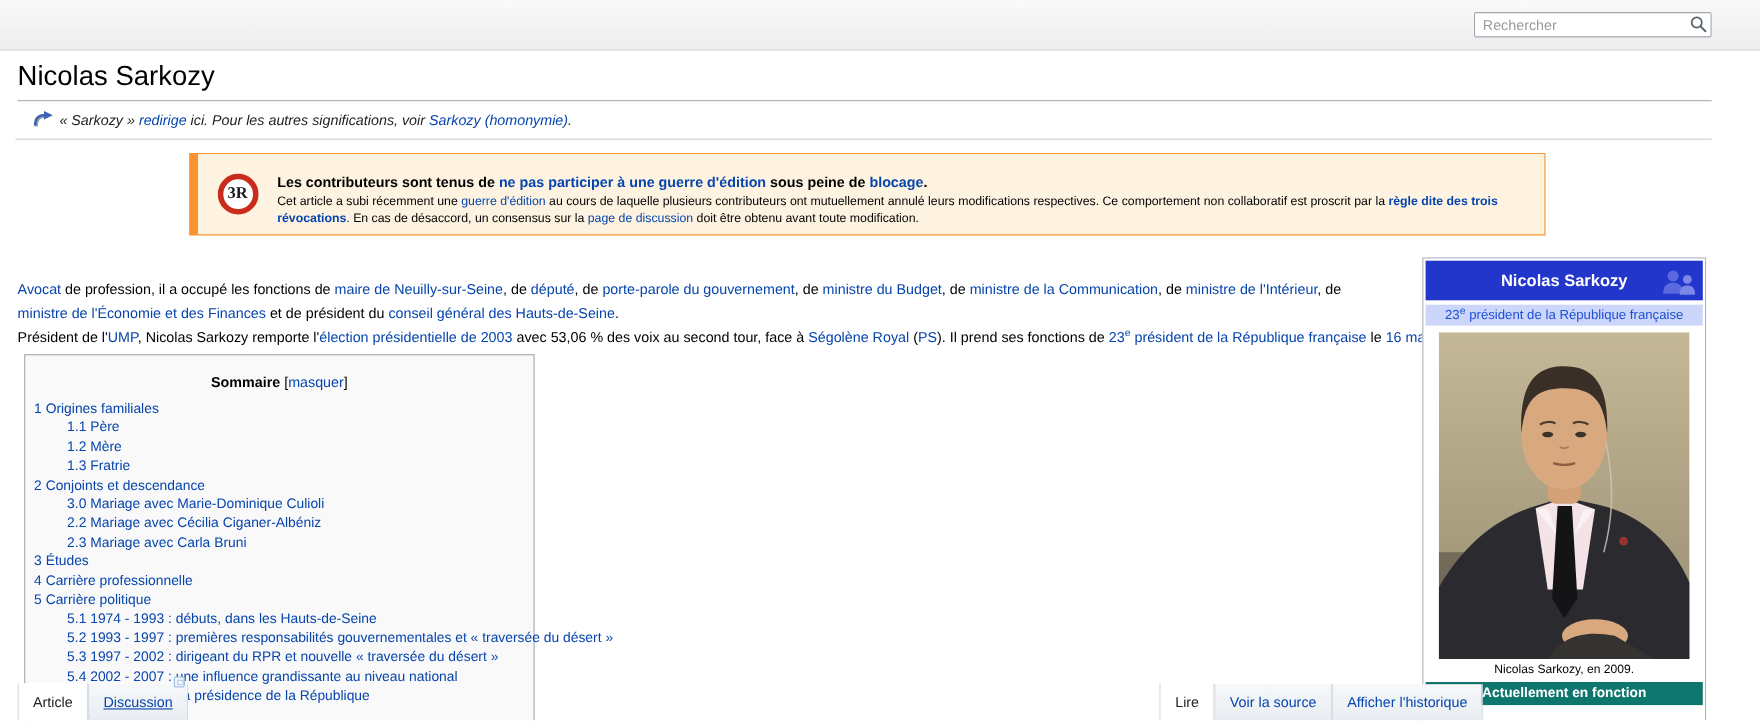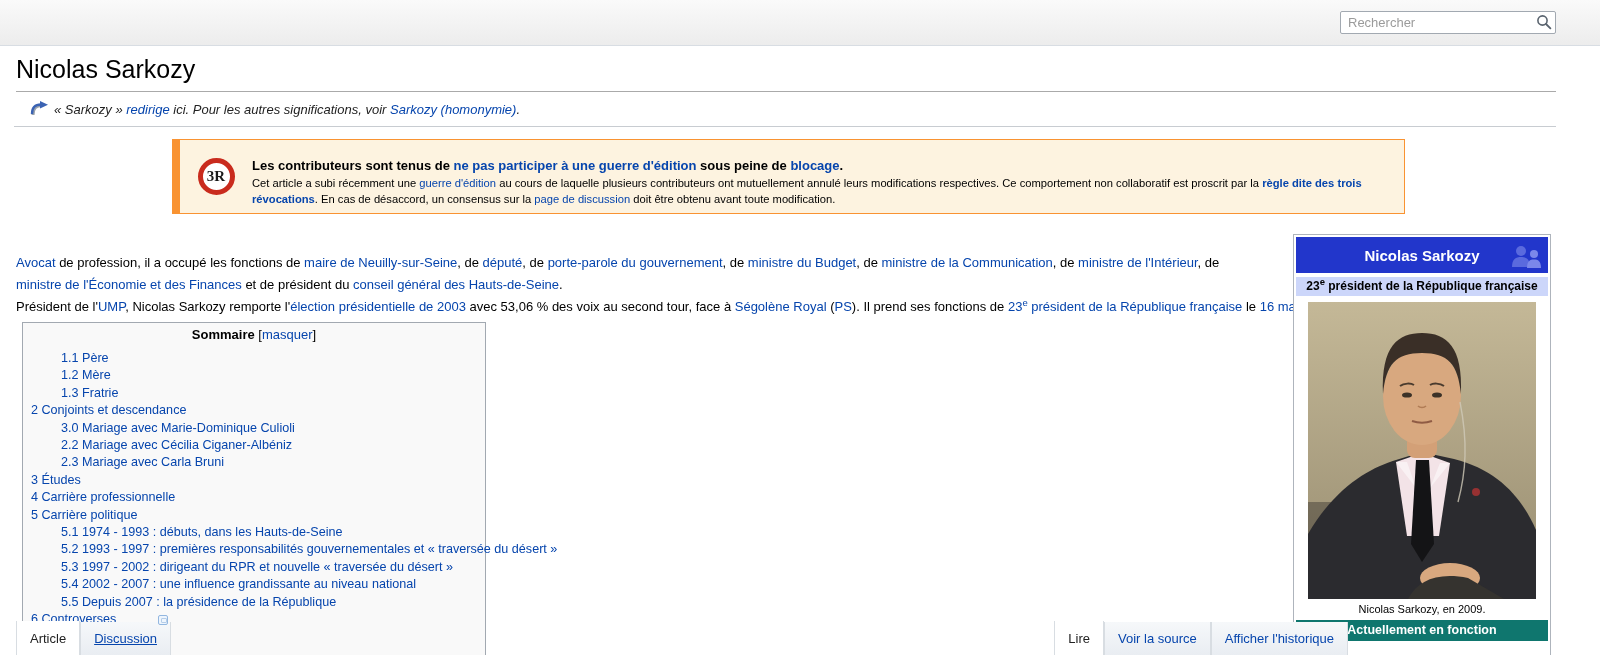--- a/index.html
+++ b/index.html
@@ -57,34 +57,34 @@
   #p2 { top:252px; width:1252px; }
   #p3 { top:296px; width:1540px; }
   a.wl { color:#0645ad; text-decoration:none; cursor:pointer; }
   a.wl.bold { font-weight:bold; }
   sup { font-size:9.5px; line-height:0; }
   .spk { font-size:8px; color:#333; letter-spacing:-1px; cursor:pointer; }
 
   
   #toc { position:absolute; top:322px; left:22px; width:464px; height:380px;
          background:#f9f9f9; border:1px solid #a2a9b1; }
-  #toc-title { text-align:center; font-size:13px; margin-top:4px; color:#000; }
+  #toc-title { text-align:center; font-size:13px; margin-top:17px; color:#000; }
   #toc-title b { font-weight:bold; }
   #toc-list { padding:8px 8px 4px 0; }
   .toc-row { font-size:12.6px; line-height:17.4px; white-space:nowrap; }
   .toc-row.lvl1 { padding-left:8px; }
   .toc-row.lvl2 { padding-left:38px; }
 
   
   #infobox { position:absolute; top:234px; left:1293px; width:258px; height:480px;
              background:#fff; border:1px solid #aeb4bc; padding:2px; }
   #ib-header { height:36px; background:#2236cb; color:#fff; font-weight:bold; font-size:15px;
                display:flex; align-items:center; justify-content:center; position:relative; }
   #ib-people { position:absolute; right:5px; top:6px; }
-  #ib-sub { margin-top:4px; background:#ccd6fa; color:#000000; font-weight:bold; font-size:12px;
+  #ib-sub { margin-top:4px; background:#ccd6fa; color:#1d4ed8; font-weight:normal; font-size:12px;
             text-align:center; padding:2px 0 3px; }
   #ib-img { display:block; margin:6px auto 0; }
   #ib-caption { text-align:center; font-size:11px; color:#000; margin-top:4px; }
   #ib-status { margin-top:5px; background:#0f766e; color:#fff; font-weight:bold; font-size:12.5px;
                text-align:center; padding:3px 0 4px; }
 </style>
 </head>
 <body>
 
 <div id="page">
@@ -148,20 +148,21 @@
 
   <p class="para" id="p2"><a class="wl">Avocat</a> de profession, il a occupé les fonctions de <a class="wl">maire de Neuilly-sur-Seine</a>, de <a class="wl">député</a>, de <a class="wl">porte-parole du gouvernement</a>, de <a class="wl">ministre du Budget</a>, de <a class="wl">ministre de la Communication</a>, de <a class="wl">ministre de l'Intérieur</a>, de <a class="wl">ministre de l'Économie et des Finances</a> et de président du <a class="wl">conseil général des Hauts-de-Seine</a>.</p>
   <p class="para" id="p3">Président de l'<a class="wl">UMP</a>, Nicolas Sarkozy remporte l'<a class="wl">élection présidentielle de 2003</a> avec 53,06 % des voix au second tour, face à <a class="wl">Ségolène Royal</a> (<a class="wl">PS</a>). Il prend ses fonctions de <a class="wl">23<sup>e</sup> président de la République française</a> le <a class="wl">16 mai</a> <a class="wl">2007</a>.</p>
 
   <div id="toc">
     <div id="toc-title">
       <b>Sommaire</b>
       <span>[<a class="wl">masquer</a>]</span>
     </div>
     <div id="toc-list">
+        <div class="toc-row lvl1"><a class="wl">1 Origines familiales</a></div>
         <div class="toc-row lvl2"><a class="wl">1.1 Père</a></div>
         <div class="toc-row lvl2"><a class="wl">1.2 Mère</a></div>
         <div class="toc-row lvl2"><a class="wl">1.3 Fratrie</a></div>
         <div class="toc-row lvl1"><a class="wl">2 Conjoints et descendance</a></div>
         <div class="toc-row lvl2"><a class="wl">3.0 Mariage avec Marie-Dominique Culioli</a></div>
         <div class="toc-row lvl2"><a class="wl">2.2 Mariage avec Cécilia Ciganer-Albéniz</a></div>
         <div class="toc-row lvl2"><a class="wl">2.3 Mariage avec Carla Bruni</a></div>
         <div class="toc-row lvl1"><a class="wl">3 Études</a></div>
         <div class="toc-row lvl1"><a class="wl">4 Carrière professionnelle</a></div>
         <div class="toc-row lvl1"><a class="wl">5 Carrière politique</a></div>

